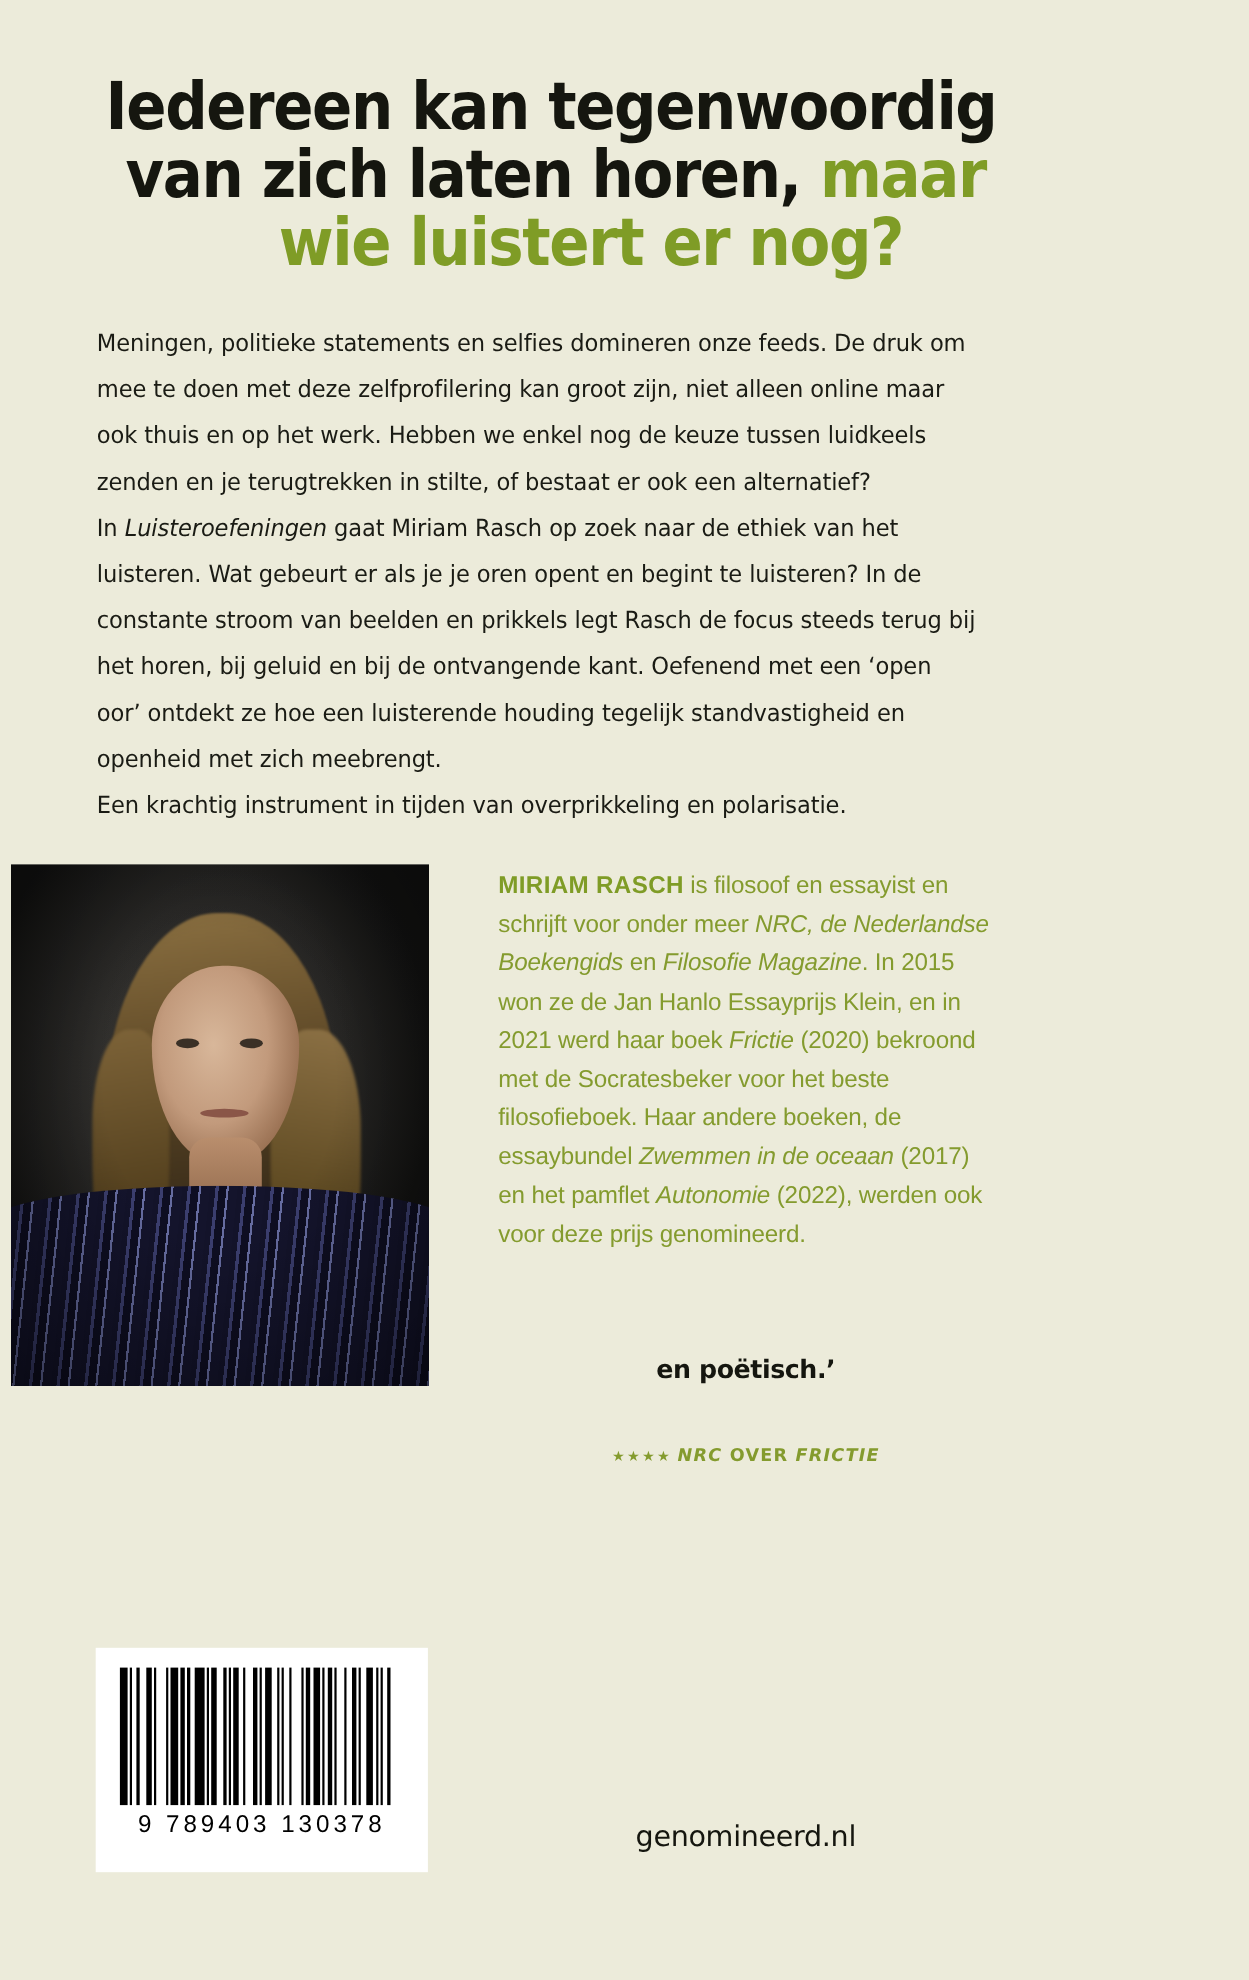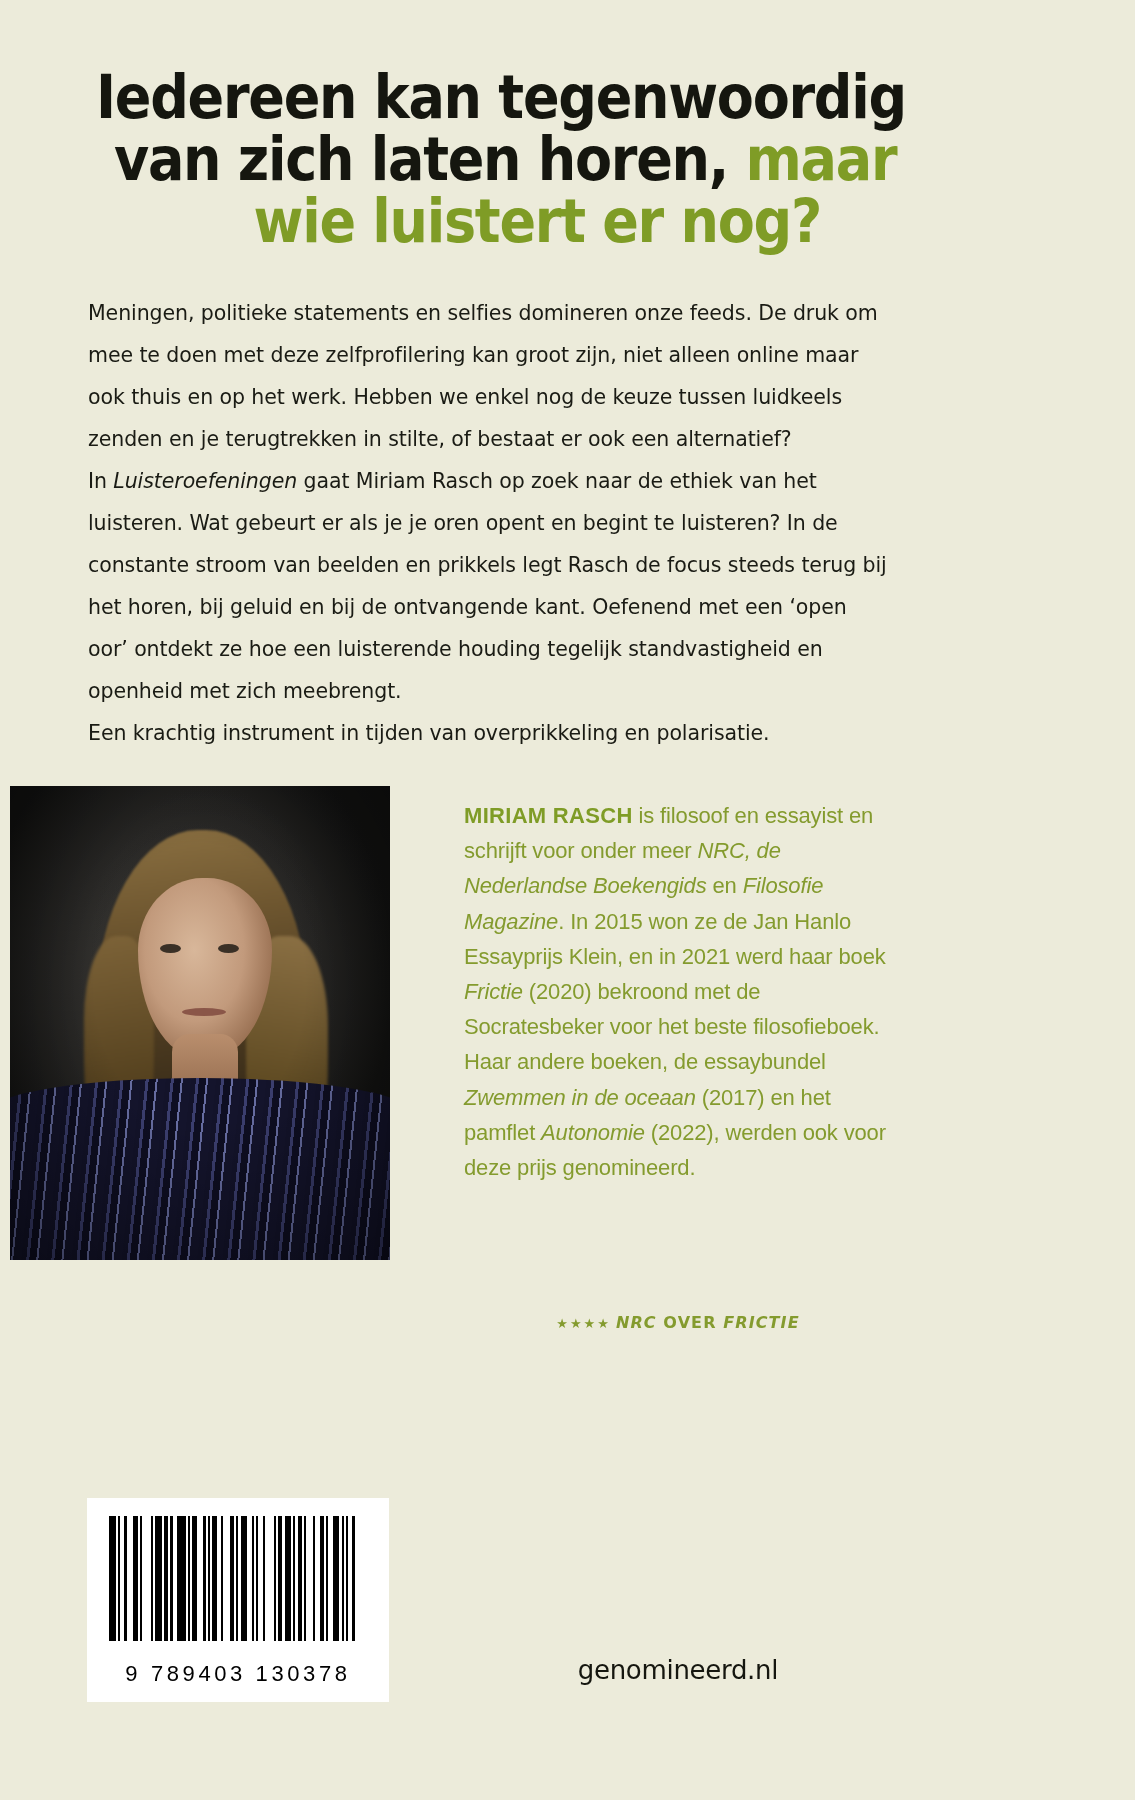--- a/index.html
+++ b/index.html
@@ -157,21 +157,21 @@
     position: absolute;
     left: 448px;
     top: 782px;
     width: 458px;
     font-family: "Liberation Sans", sans-serif;
     font-size: 22px;
     line-height: 35.2px;
     color: #849b2e;
     letter-spacing: -0.15px;
   }
-  .bio p { margin: 16px; }
+  .bio p { margin: 5px; }
   .bio strong { font-weight: bold; color: #7f9c26; letter-spacing: 0.3px; }
   .bio em { font-style: italic; }
 
   
   .quote {
     position: absolute;
     left: 448px;
     top: 1228px;
     width: 460px;
     text-align: center;
@@ -223,21 +223,21 @@
     display: flex;
     align-items: stretch;
     gap: 0;
   }
   .barcode-bars i {
     display: block;
     background: #000;
     height: 100%;
   }
   .barcode-digits {
-    margin-top: 20px;
+    margin-top: 4px;
     font-family: "Liberation Sans", sans-serif;
     font-size: 22px;
     letter-spacing: 3.6px;
     color: #000;
     text-align: center;
   }
 
   
   .publisher {
     position: absolute;
@@ -280,20 +280,21 @@
     <div class="mouth"></div>
     <div class="top"></div>
     <div class="vignette"></div>
   </div>
 
   <div class="bio">
     <p><strong>MIRIAM RASCH</strong><span> is filosoof en essayist en schrijft voor onder meer </span><em>NRC, de Nederlandse Boekengids</em><span> en </span><em>Filosofie Magazine</em><span>. In 2015 won ze de Jan Hanlo Essayprijs Klein, en in 2021 werd haar boek </span><em>Frictie</em><span> (2020) bekroond met de Socratesbeker voor het beste filosofieboek. Haar andere boeken, de essaybundel </span><em>Zwemmen in de oceaan</em><span> (2017) en het pamflet </span><em>Autonomie</em><span> (2022), werden ook voor deze prijs genomineerd.</span></p>
   </div>
 
   <div class="quote">
+    <span class="q-line">en poëtisch.’</span>
   </div>
   <div class="credit">
     <span class="stars">★★★★</span><span class="nrc">NRC</span><span class="over"> OVER </span><span class="frictie">FRICTIE</span>
   </div>
 
   <div class="barcode-box">
     <div class="barcode-bars">
         <i style="width: 6.6px;"></i>
         <i style="width: 2.2px; background: transparent;"></i>
         <i style="width: 2.2px;"></i>

